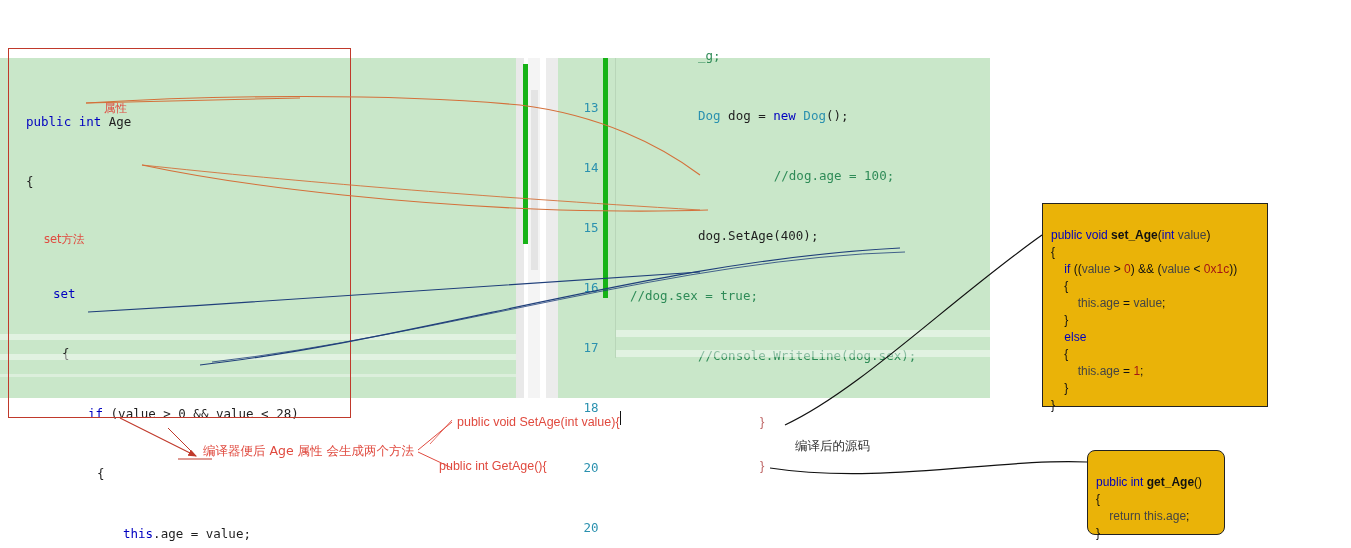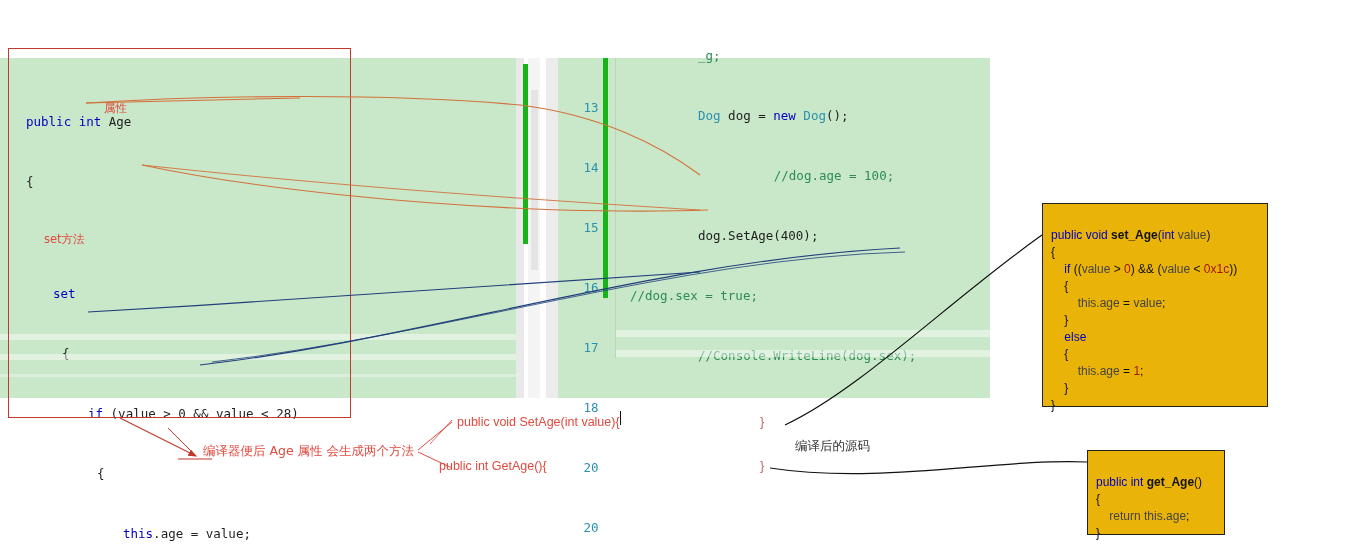--- a/index.html
+++ b/index.html
@@ -192,21 +192,21 @@
     {
         <span class="nb-var">this.age</span> = <span class="nb-var">value</span>;
     }
     <span class="nb-kw">else</span>
     {
         <span class="nb-var">this.age</span> = <span class="nb-num">1</span>;
     }
 }
   </div>
 
-  <div class="notebox" style="left:1087px;top:450px;width:138px;height:85px;">
+  <div class="notebox" style="left:1087px;top:450px;width:138px;height:85px;border-radius:8px;">
 <span class="nb-kw">public</span> <span class="nb-kw">int</span> <span class="nb-name">get_Age</span>()
 {
     <span class="nb-var">return this.age</span>;
 }
   </div>
 
   <div class="redtext-cn" style="left:203px;top:443px;">编译器便后 Age 属性 会生成两个方法</div>
 
   <div class="redtext" style="left:457px;top:415px;">public void SetAge(int value){</div>
 

